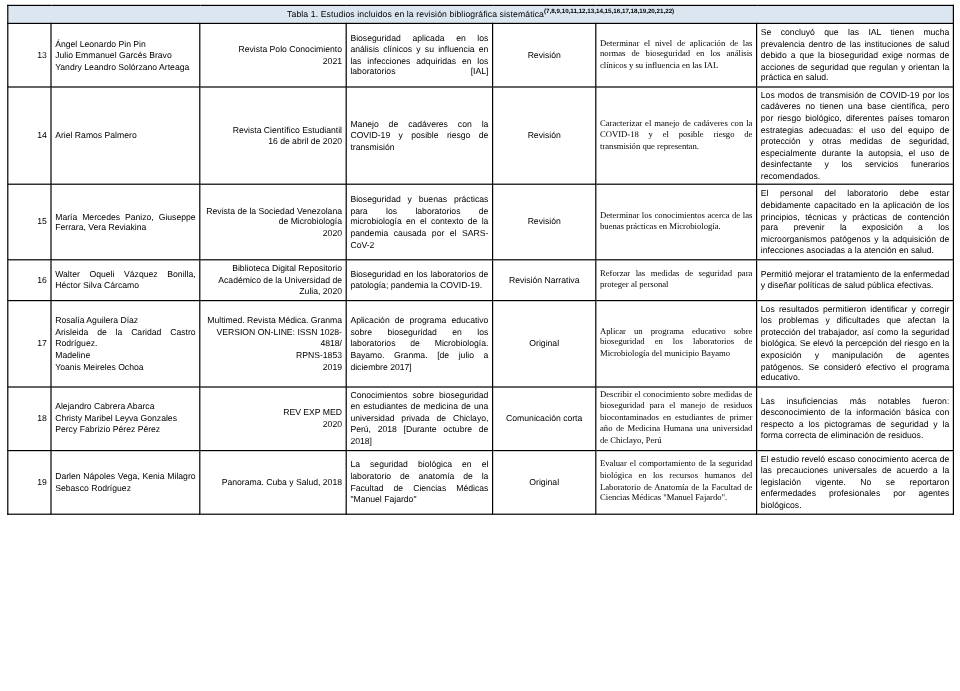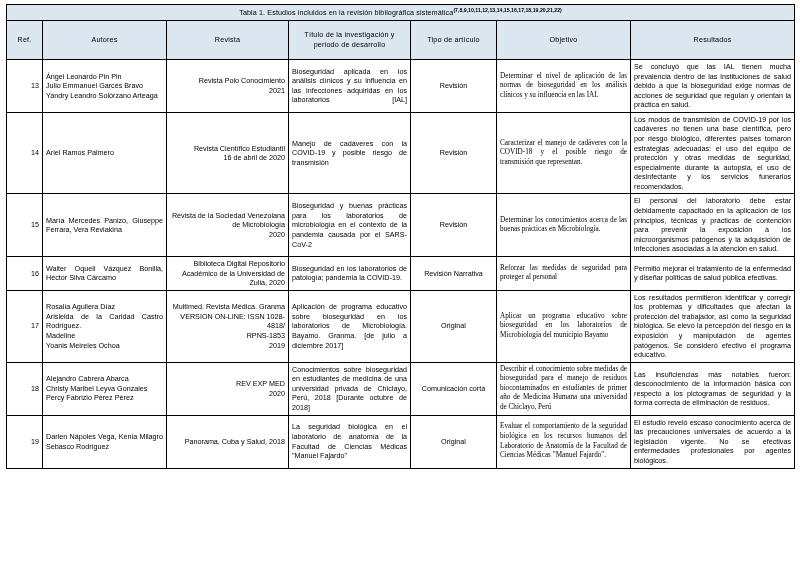--- a/index.html
+++ b/index.html
@@ -113,29 +113,20 @@
       <col style="width:124px">
       <col style="width:122px">
       <col style="width:122px">
       <col style="width:86px">
       <col style="width:134px">
       <col style="width:164px">
     </colgroup>
     <tbody>
       <tr>
         <td class="caption-cell" colspan="7"><span>Tabla 1.  Estudios incluidos en la revisión bibliográfica sistemática</span><span class="sup">(7,8,9,10,11,12,13,14,15,16,17,18,19,20,21,22)</span></td>
-      </tr>
-      <tr>
-        <td class="hdr-cell">Ref.</td>
-        <td class="hdr-cell">Autores</td>
-        <td class="hdr-cell">Revista</td>
-        <td class="hdr-cell">Título de la investigación y periodo de desarrollo</td>
-        <td class="hdr-cell">Tipo de artículo</td>
-        <td class="hdr-cell">Objetivo</td>
-        <td class="hdr-cell">Resultados</td>
       </tr>
 
       <tr>
         <td class="c-ref">13</td>
         <td class="c-autores wrap-pre just lastleft">Ángel Leonardo Pin Pin
 Julio Emmanuel Garcés Bravo
 Yandry Leandro Solórzano Arteaga</td>
         <td class="c-revista wrap-pre">Revista Polo Conocimiento
 2021</td>
         <td class="c-titulo just">Bioseguridad aplicada en los análisis clínicos y su influencia en las infecciones adquiridas en los laboratorios [IAL]</td>
@@ -205,17 +196,17 @@
         <td class="c-resultados">Las insuficiencias más notables fueron: desconocimiento de la información básica con respecto a los pictogramas de seguridad y la forma correcta de eliminación de residuos.</td>
       </tr>
 
       <tr>
         <td class="c-ref">19</td>
         <td class="c-autores just lastleft">Darlen Nápoles Vega, Kenia Milagro Sebasco Rodríguez</td>
         <td class="c-revista">Panorama. Cuba y Salud, 2018</td>
         <td class="c-titulo">La seguridad biológica en el laboratorio de anatomía de la Facultad de Ciencias Médicas "Manuel Fajardo"</td>
         <td class="c-tipo">Original</td>
         <td class="c-objetivo just lastleft">Evaluar el comportamiento de la seguridad biológica en los recursos humanos del Laboratorio de Anatomía de la Facultad de Ciencias Médicas "Manuel Fajardo".</td>
-        <td class="c-resultados just lastleft">El estudio reveló escaso conocimiento acerca de las precauciones universales de acuerdo a la legislación vigente. No se efectivas enfermedades profesionales por agentes biológicos.</td>
+        <td class="c-resultados just lastleft">El estudio reveló escaso conocimiento acerca de las precauciones universales de acuerdo a la legislación vigente. No se reportaron enfermedades profesionales por agentes biológicos.</td>
       </tr>
     </tbody>
   </table>
 </div>
 
 </body></html>

